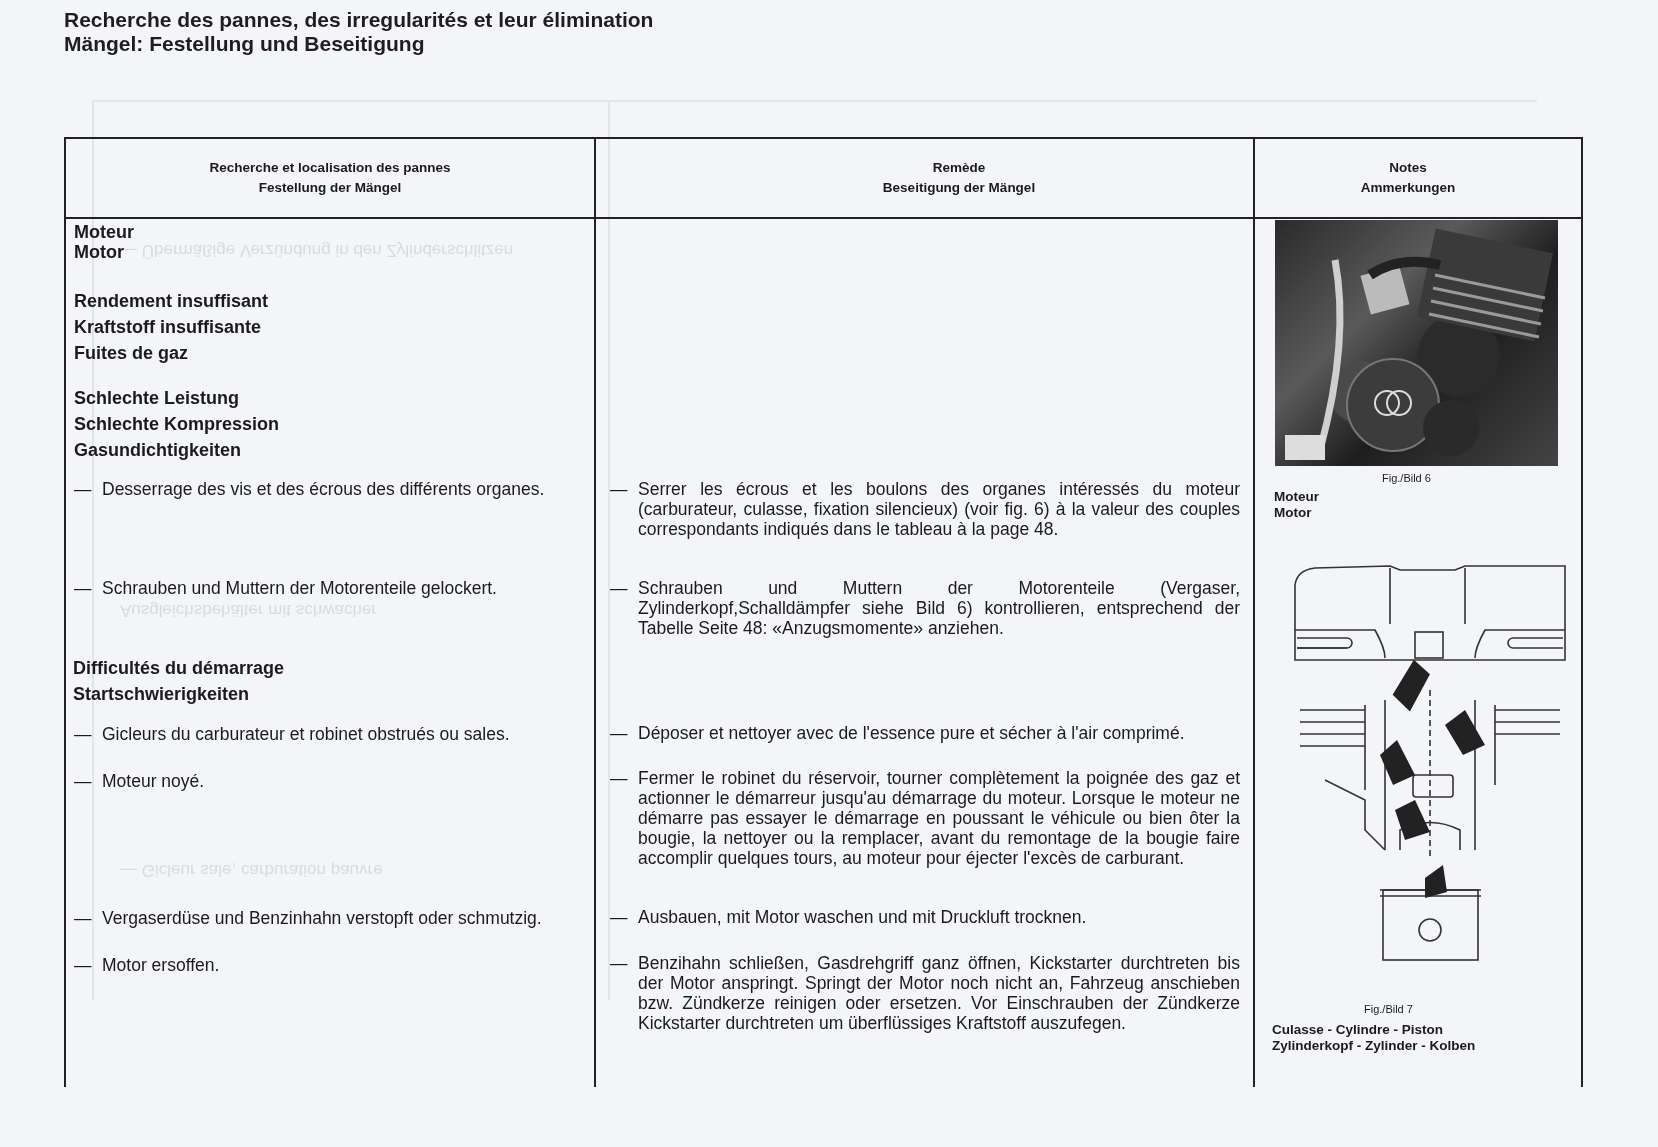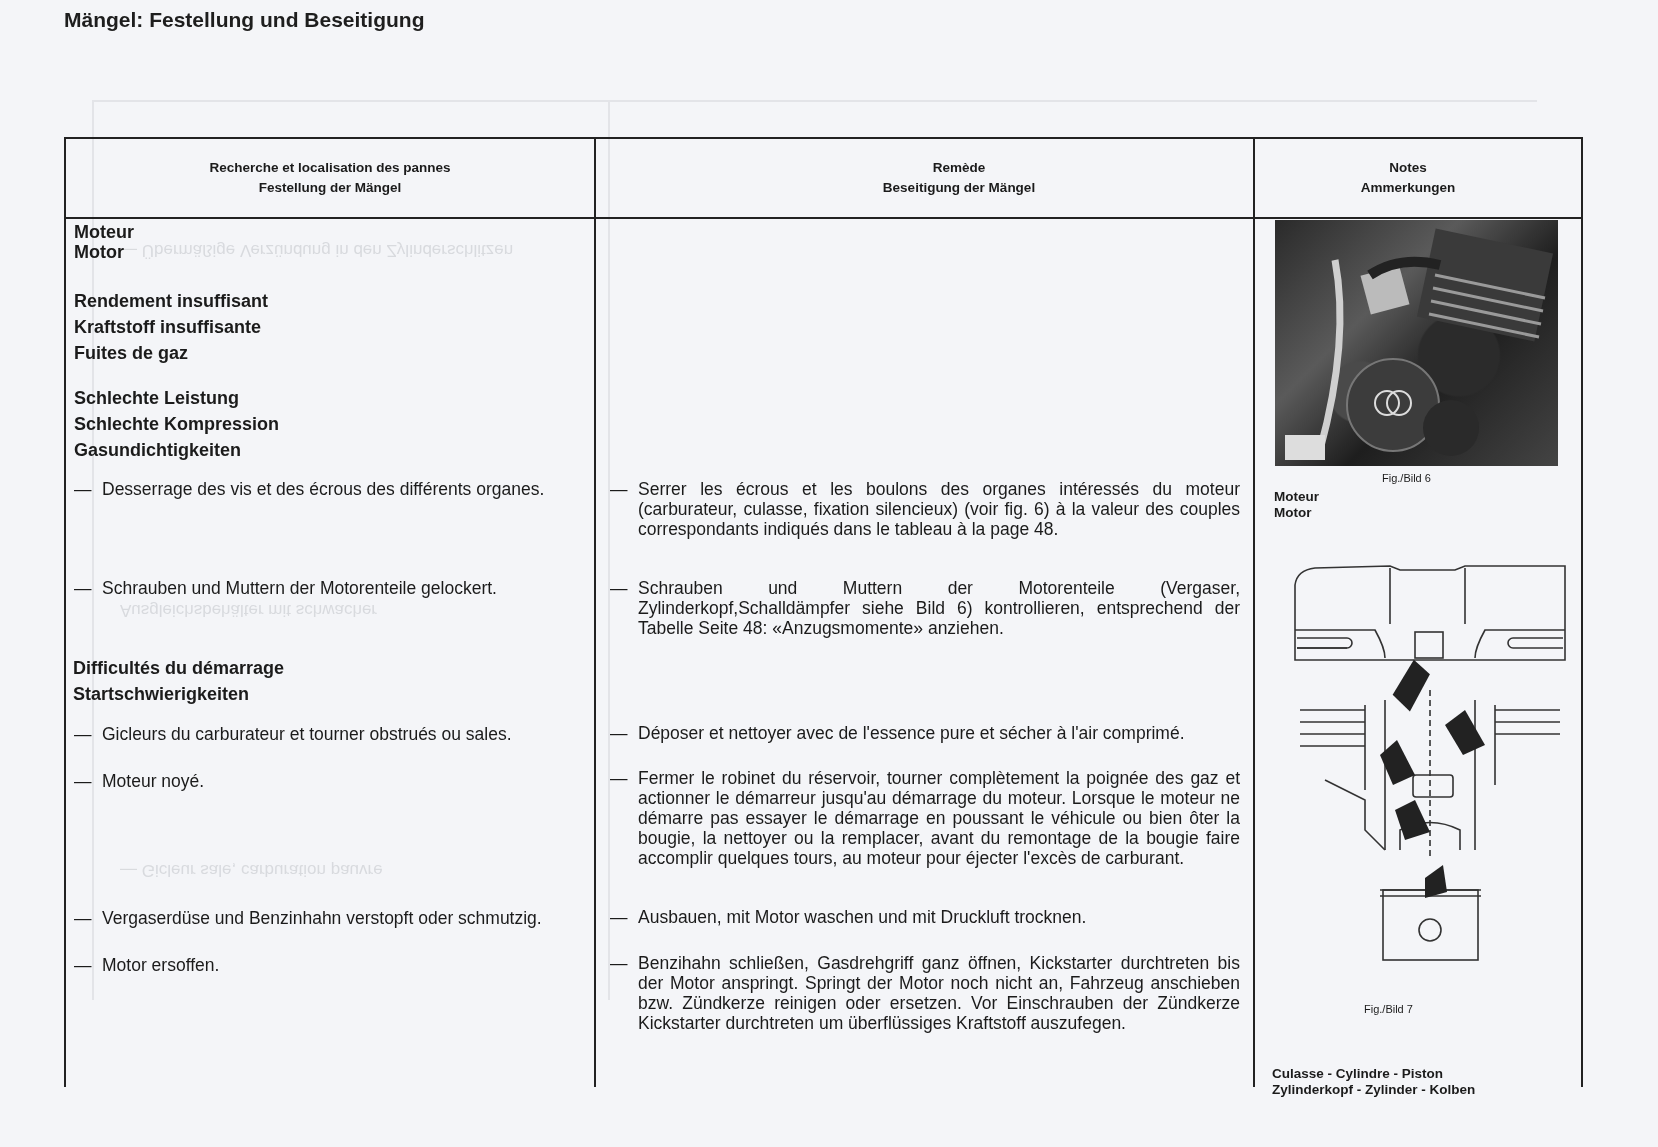--- a/index.html
+++ b/index.html
@@ -48,20 +48,21 @@
 <body>
 
 <div class="ghost-line" style="left:92px;top:100px;width:1445px;height:2px;"></div>
 <div class="ghost-line" style="left:92px;top:100px;width:2px;height:900px;"></div>
 <div class="ghost-line" style="left:608px;top:100px;width:2px;height:900px;"></div>
 <div class="ghost" style="left:120px;top:240px;">— Übermäßige Verzündung in den Zylinderschlitzen</div>
 <div class="ghost" style="left:120px;top:600px;">Ausgleichsbehälter mit schwacher</div>
 <div class="ghost" style="left:120px;top:860px;">— Gicleur sale, carburation pauvre</div>
 
 <div class="title">
+  <div>Recherche des pannes, des irregularités et leur élimination</div>
   <div>Mängel: Festellung und Beseitigung</div>
 </div>
 
 <div class="table">
   <div class="vline" style="left:528px;"></div>
   <div class="vline" style="left:1187px;"></div>
   <div class="hline"></div>
 
   <div class="hdr" style="left:0;width:528px;">
     <span>Recherche et localisation des pannes</span>
@@ -102,21 +103,21 @@
     <span class="txt">Schrauben und Muttern der Motorenteile gelockert.</span>
   </div>
 
   <div class="head" style="left:73px;top:655px;">
     <div>Difficultés du démarrage</div>
     <div>Startschwierigkeiten</div>
   </div>
 
   <div class="item" style="left:74px;top:724px;width:480px;">
     <span class="dash">—</span>
-    <span class="txt">Gicleurs du carburateur et tourner obstrués ou sales.</span>
+    <span class="txt">Gicleurs du carburateur et robinet obstrués ou sales.</span>
   </div>
   <div class="item" style="left:74px;top:771px;width:480px;">
     <span class="dash">—</span>
     <span class="txt">Moteur noyé.</span>
   </div>
   <div class="item" style="left:74px;top:908px;width:480px;">
     <span class="dash">—</span>
     <span class="txt">Vergaserdüse und Benzinhahn verstopft oder schmutzig.</span>
   </div>
   <div class="item" style="left:74px;top:955px;width:480px;">
@@ -205,19 +206,19 @@
     <g fill="#222">
       <polygon points="120,100 140,108 134,150 112,140" transform="rotate(20 125 125)"></polygon>
       <polygon points="95,195 112,180 130,215 108,225"></polygon>
       <polygon points="110,250 130,240 145,272 120,280"></polygon>
       <polygon points="160,165 180,150 200,185 178,195"></polygon>
       <polygon points="140,318 158,305 162,332 140,338"></polygon>
     </g>
   </svg>
 
   <div class="cap" style="left:1364px;top:1003px;">Fig./Bild 7</div>
-  <div class="capb" style="left:1272px;top:1022px;margin-top:44px;">
+  <div class="capb" style="left:1272px;top:1022px;">
     <div>Culasse - Cylindre - Piston</div>
     <div>Zylinderkopf - Zylinder - Kolben</div>
   </div>
 </div>
 
 <div class="page-num">11</div>
 
 </body></html>

